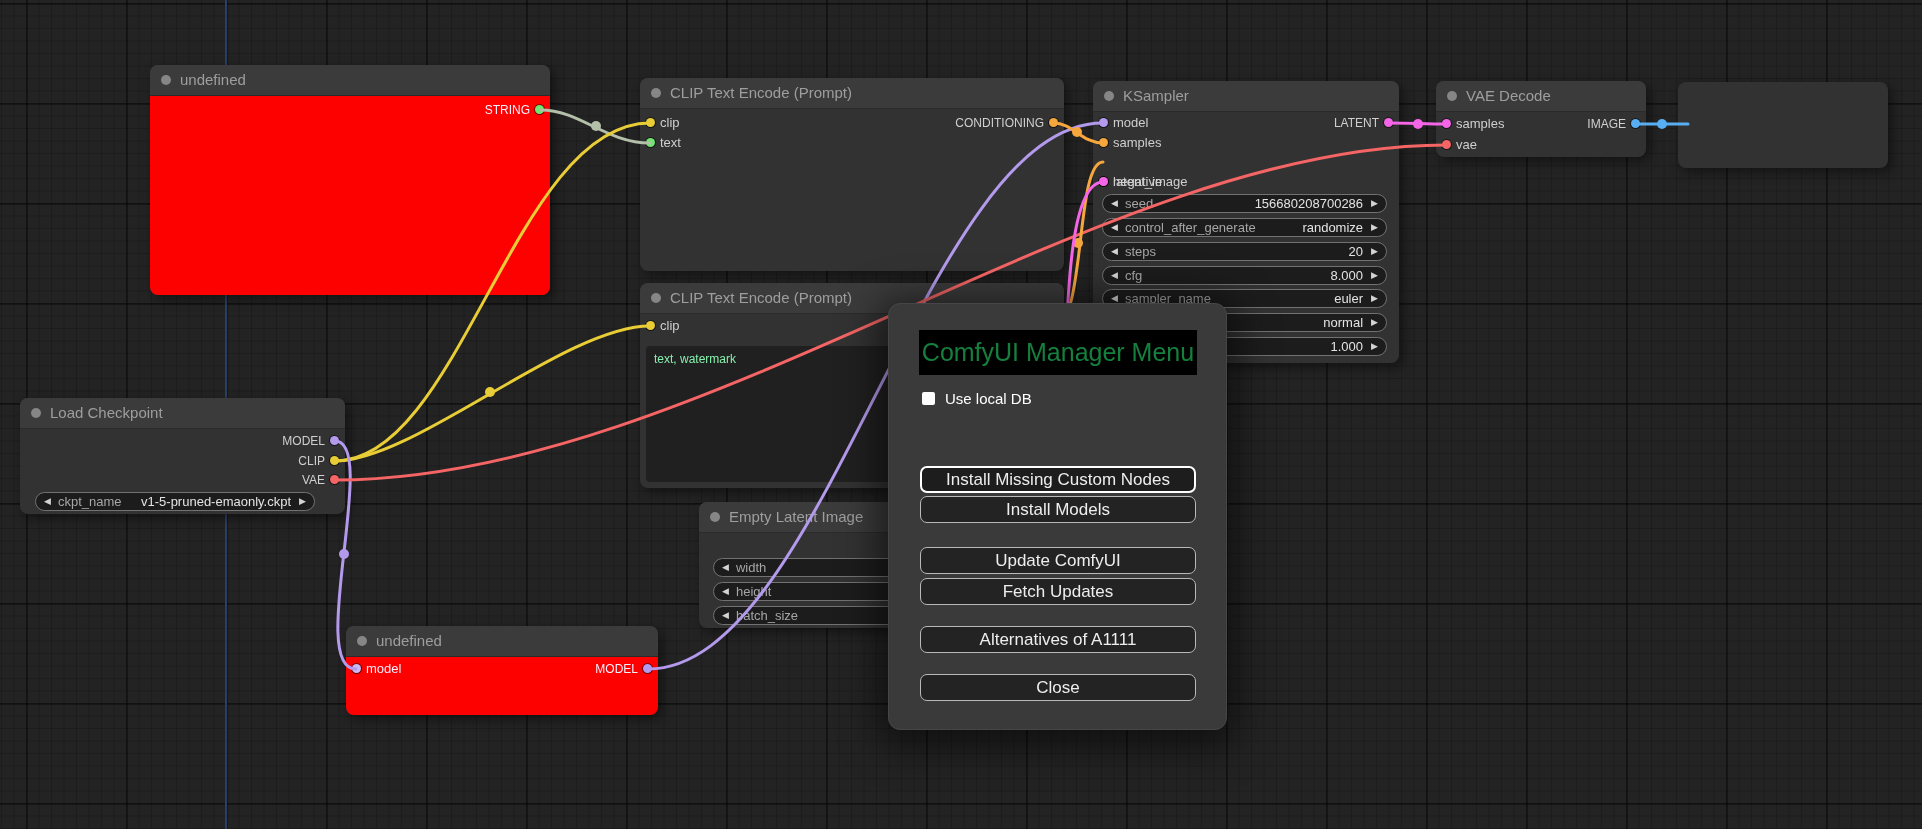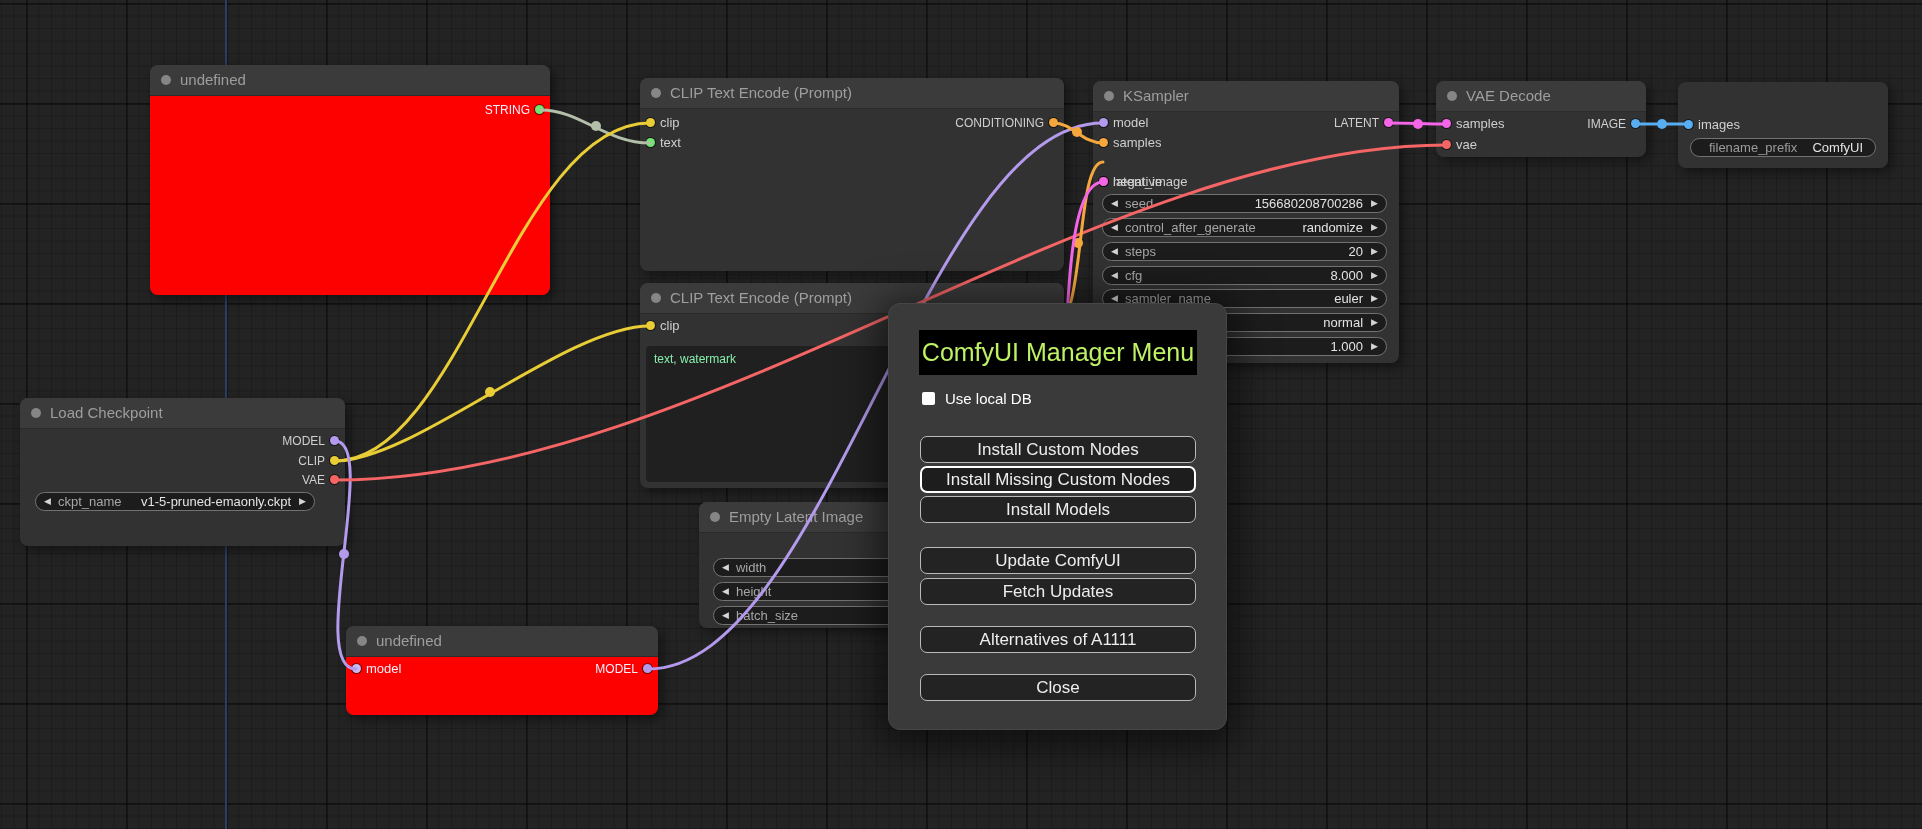--- a/index.html
+++ b/index.html
@@ -39,21 +39,21 @@
   .widget .wval{margin-left:auto;margin-right:8px;color:#e3e3e3;white-space:nowrap;}
   .widget.noarrow .wlbl{margin-left:10px;color:#9b9b9b;}
   .widget.noarrow .wval{margin-right:4px;}
   .textarea{position:absolute;background:#202020;border-radius:4px;color:#86efac;font-size:12px;padding:6px 8px;box-sizing:border-box;}
   
   svg.wires{position:absolute;top:0;left:0;z-index:20;pointer-events:none;}
   svg.wires path{fill:none;stroke-width:3;stroke-linecap:round;}
   
   .dialog{position:absolute;left:888px;top:303px;width:339px;height:427px;background:#3a3a3a;border:1px solid #464646;
           border-radius:12px;z-index:30;box-shadow:0 6px 38px 10px rgba(0,0,0,.55);box-sizing:border-box;}
-  .dlg-title{position:absolute;left:30px;top:26px;width:278px;height:45px;background:#000;color:#bef264;
+  .dlg-title{position:absolute;left:30px;top:26px;width:278px;height:45px;background:#000;color:#15803d;
              font-size:25px;text-align:center;line-height:45px;white-space:nowrap;}
   .dlg-check{position:absolute;left:33px;top:88px;width:13px;height:13px;background:#fff;border-radius:2px;}
   .dlg-check-label{position:absolute;left:56px;top:86px;font-size:15px;color:#fff;line-height:17px;}
   .dlg-btn{position:absolute;left:31px;width:276px;height:27px;background:#232323;border:1px solid #b9b9b9;
            border-radius:7px;color:#ededed;font-size:17px;text-align:center;line-height:25px;box-sizing:border-box;}
   .dlg-btn.hl{border:2px solid #ffffff;background:#1d1d1d;line-height:23px;}
 </style>
 </head>
 <body>
 
@@ -173,33 +173,23 @@
       <span class="port out" style="background: rgb(88, 174, 242);"></span>
     </div>
     <div class="slot" style="top:24px;">
       <span class="port in" style="background: rgb(245, 101, 101);"></span>
       <span class="lbl-in">vae</span>
     </div>
   </div>
 </div>
 
 <div class="node" style="left:1678px;top:82px;width:210px;height:86px;">
-  <div class="node-body">
-    <div class="slot" style="top:3px;">
-      <span class="port in" style="background: rgb(88, 174, 242);"></span>
-      <span class="lbl-in">images</span>
-    </div>
-    <div class="widget noarrow" style="left:12px;top:25px;width:186px;">
-      <span class="wlbl">filename_prefix</span>
-      <span class="wval">ComfyUI</span>
-    </div>
-  </div>
-</div>
-
-<div class="node" style="left:20px;top:398px;width:325px;height:148px;">
+</div>
+
+<div class="node" style="left:20px;top:398px;width:325px;height:116px;">
   <div class="node-header">
     <span class="hdr-dot"></span>
     <span class="node-title">Load Checkpoint</span>
   </div>
   <div class="node-body">
     <div class="slot" style="top:3px;">
       <span class="lbl-out lbl-sm">MODEL</span>
       <span class="port out" style="background: rgb(180, 154, 237);"></span>
     </div>
     <div class="slot" style="top:23px;">
@@ -293,20 +283,19 @@
   <path d="M1390,123 C1408,123 1428,124 1446,124" style="stroke: rgb(245, 101, 232);"></path>
   <circle cx="1418" cy="124" r="5" style="fill: rgb(245, 101, 232);"></circle>
   <path d="M1636,124 C1652,124 1672,124 1688,124" style="stroke: rgb(88, 174, 242);"></path>
   <circle cx="1662" cy="124" r="5" style="fill: rgb(88, 174, 242);"></circle>
 </svg>
 
 <div class="dialog">
   <div class="dlg-title">ComfyUI Manager Menu</div>
   <span class="dlg-check"></span>
   <span class="dlg-check-label">Use local DB</span>
-  <div class="dlg-btn" style="top:132px;">Install Custom Nodes</div>
   <div class="dlg-btn hl" style="top:162px;">Install Missing Custom Nodes</div>
   <div class="dlg-btn" style="top:192px;">Install Models</div>
   <div class="dlg-btn" style="top:243px;">Update ComfyUI</div>
   <div class="dlg-btn" style="top:274px;">Fetch Updates</div>
   <div class="dlg-btn" style="top:322px;">Alternatives of A1111</div>
   <div class="dlg-btn" style="top:370px;">Close</div>
 </div>
 
 </body></html>

